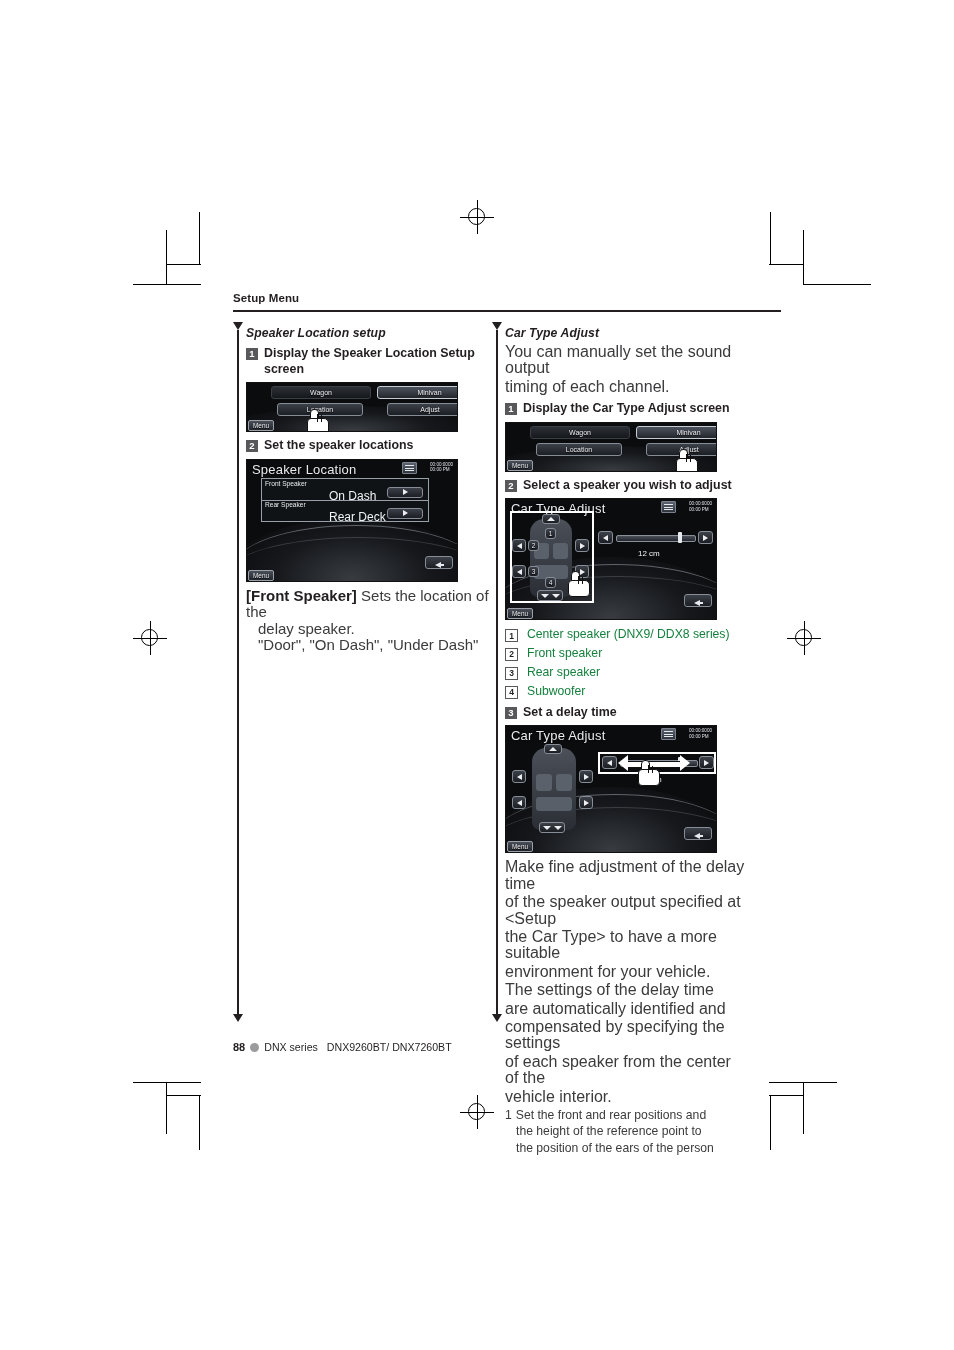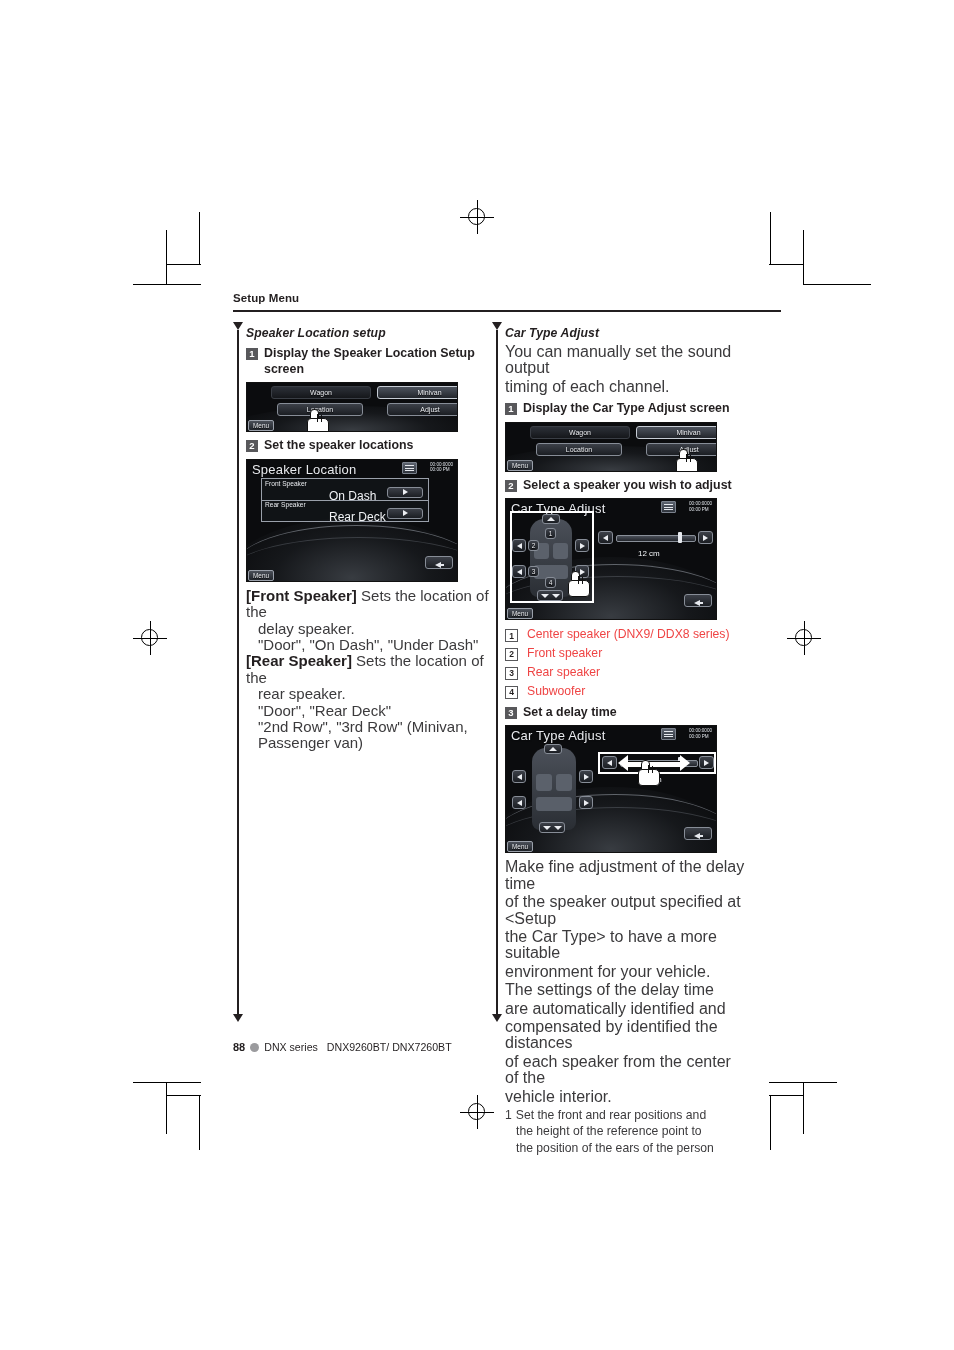--- a/index.html
+++ b/index.html
@@ -167,21 +167,21 @@
   .indent{padding-left:12px;display:block;}
 
   .legend{margin:4px 0 2px 0;}
   .legrow{display:flex;align-items:flex-start;gap:9px;margin:0 0 2.5px 0;}
   .legnum{
     flex:0 0 auto;width:11px;height:11px;margin-top:3px;
     border:1px solid #58585b;color:#231f20;background:#fff;
     font-size:8.5px;font-weight:bold;
     display:flex;align-items:center;justify-content:center;line-height:1;
   }
-  .legtxt{font-size:12.2px;line-height:16.2px;color:#ef4444;}
+  .legtxt{font-size:12.2px;line-height:16.2px;color:#15803d;}
 
   .numlist{font-size:12.2px;line-height:16.4px;color:#3b3a3c;}
   .numlist .li{display:flex;gap:4px;}
   .numlist .li .n{flex:0 0 auto;}
 
   
   .footer{position:absolute;left:233px;top:1041px;font-size:10.6px;display:flex;align-items:center;gap:5px;}
   .footer .pg{font-weight:bold;font-size:11px;}
   .footer .dot{width:9px;height:9px;border-radius:50%;background:#9b9b9e;display:inline-block;}
   .footer .ftxt{font-size:10.6px;}
@@ -313,28 +313,20 @@
         <div class="btn menu" style="left:1px;top:110px;width:26px;height:11px;">Menu</div>
       </div>
 
       <div class="defs">
         <div class="defline">
           <b>[Front Speaker]</b>
           <span>Sets the location of the</span>
           <span class="indent">delay speaker.</span>
           <span class="indent">"Door", "On Dash", "Under Dash"</span>
         </div>
-        <div class="defline">
-          <b>[Rear Speaker]</b>
-          <span>Sets the location of the</span>
-          <span class="indent">rear speaker.</span>
-          <span class="indent">"Door", "Rear Deck"</span>
-          <span class="indent">"2nd Row", "3rd Row" (Minivan,</span>
-          <span class="indent">Passenger van)</span>
-        </div>
       </div>
     </div>
 
     <div class="col colR">
 
       <h2 class="sect">Car Type Adjust</h2>
       <p class="body">You can manually set the sound output</p>
       <p class="body">timing of each channel.</p>
 
       <div class="step">
@@ -516,21 +508,21 @@
         <div class="btn menu" style="left:1px;top:115px;width:26px;height:11px;">Menu</div>
       </div>
 
       <div>
         <p class="body">Make fine adjustment of the delay time</p>
         <p class="body">of the speaker output specified at &lt;Setup</p>
         <p class="body">the Car Type&gt; to have a more suitable</p>
         <p class="body">environment for your vehicle.</p>
         <p class="body">The settings of the delay time</p>
         <p class="body">are automatically identified and</p>
-        <p class="body">compensated by identified the distances</p>
+        <p class="body">compensated by specifying the settings</p>
         <p class="body">of each speaker from the center of the</p>
         <p class="body">vehicle interior.</p>
       </div>
 
       <div class="numlist">
         <div class="li">
           <span class="n">1</span>
           <span>Set the front and rear positions and</span>
         </div>
         <div style="padding-left:11px;">the height of the reference point to</div>

